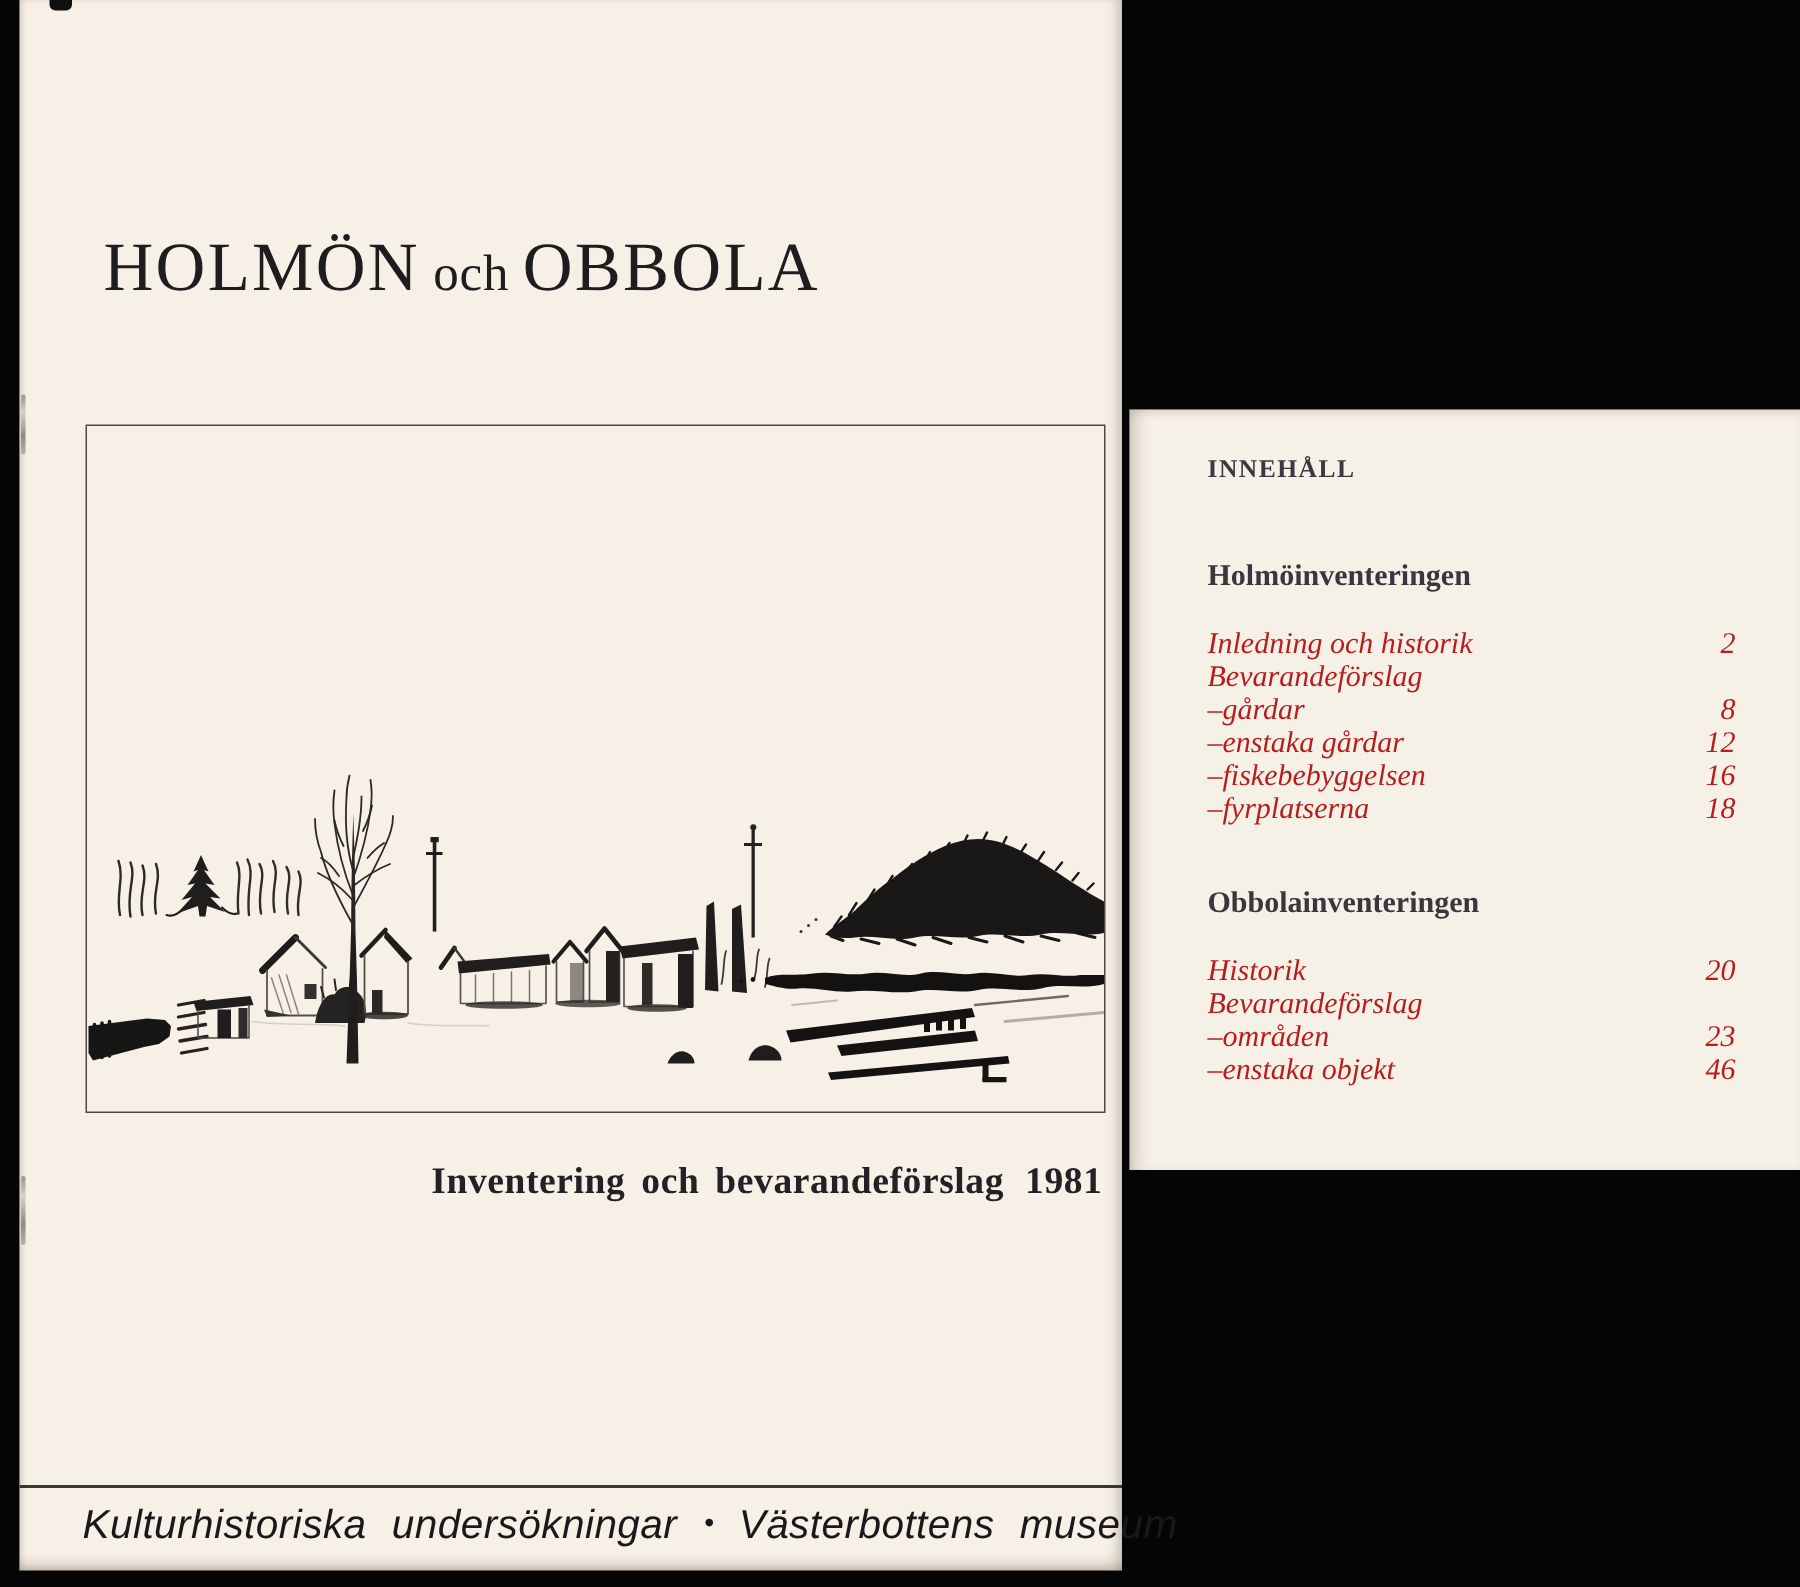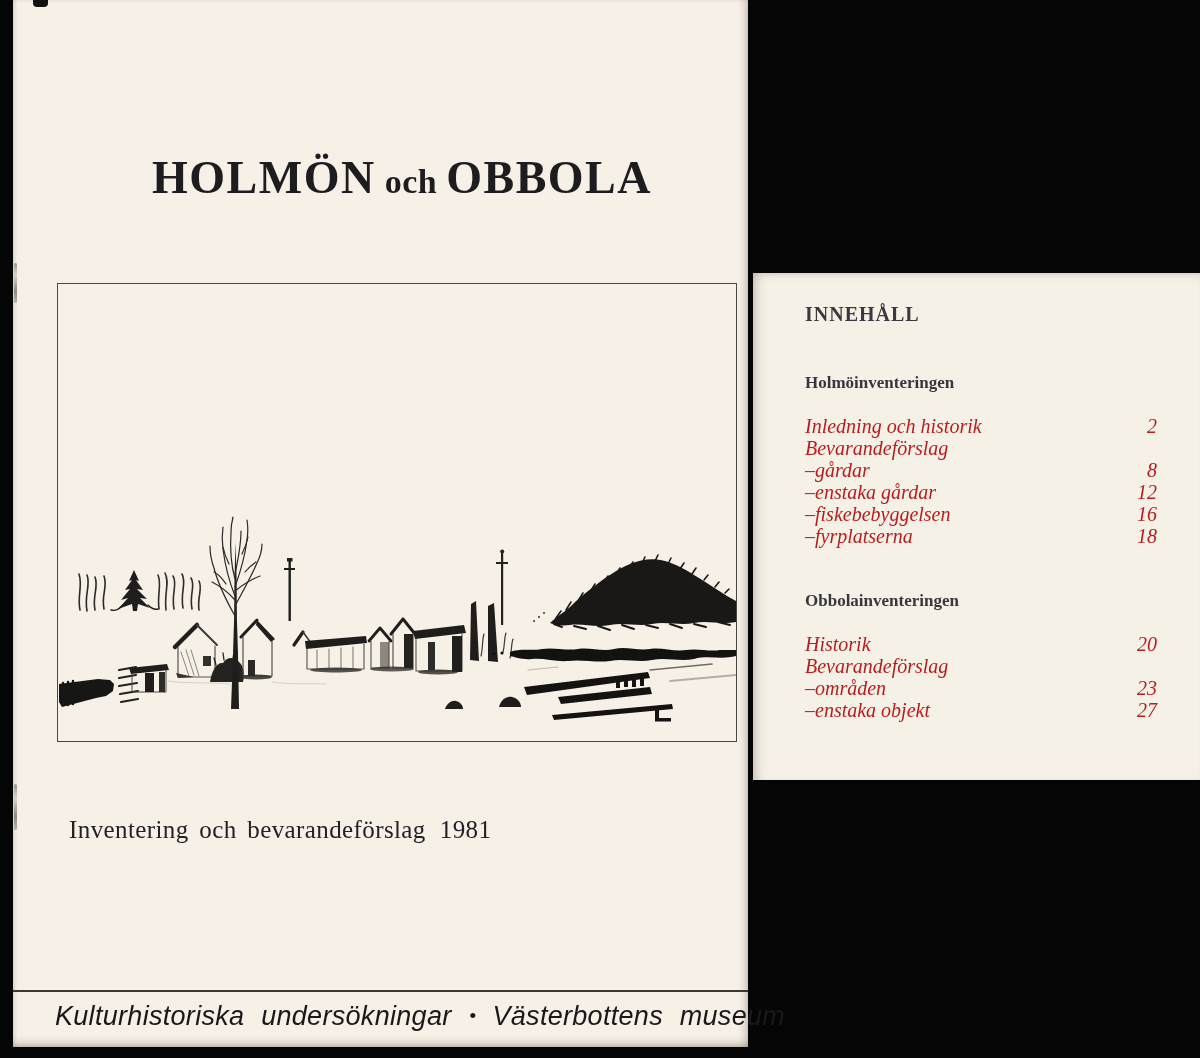--- a/index.html
+++ b/index.html
@@ -7,41 +7,41 @@
           font-family:"Liberation Serif","DejaVu Serif",serif;}
   .page{position:absolute;}
   
   .cover{left:13px;top:0;width:735px;height:1047px;background:#f7f0e7;
          box-shadow:inset -7px 0 9px -5px rgba(60,45,25,.28), inset 0 -8px 10px -6px rgba(60,45,25,.35), inset 3px 0 5px -3px rgba(60,45,25,.25);}
   .corner-mark{position:absolute;left:20px;top:0;width:15px;height:7px;background:#111;border-radius:0 0 4px 4px;}
   .staple{position:absolute;left:1px;width:3px;border-radius:2px;
           background:linear-gradient(180deg,#9a958c,#d8d3c8 30%,#8f8a80 70%,#b9b4a9);}
   .staple.s1{top:263px;height:40px;}
   .staple.s2{top:784px;height:46px;}
-  .cover-title{position:absolute;left:56px;top:153px;width:666px;margin:0;text-align:center;
-               font-weight:bold;font-size:46px;line-height:1.1;letter-spacing:1.5px;color:#1d1c1f;white-space:nowrap;}
+  .cover-title{position:absolute;left:56px;top:153px;width:666px;margin:0;text-align:left;
+               font-weight:normal;font-size:46px;line-height:1.1;letter-spacing:1.5px;color:#1d1c1f;white-space:nowrap;}
   .cover-title .conj{font-size:34px;letter-spacing:.5px;margin:0 9px;}
   .frame{position:absolute;left:44px;top:283px;width:678px;height:457px;border:1.6px solid #4b4840;
          box-sizing:content-box;background:#f7f0e7;}
   .frame svg{display:block;}
-  .cover-subtitle{position:absolute;left:56px;top:816px;width:666px;margin:0;text-align:left;
-                  font-weight:normal;font-size:25px;color:#222125;letter-spacing:.4px;word-spacing:4px;white-space:nowrap;}
+  .cover-subtitle{position:absolute;left:56px;top:774px;width:666px;margin:0;text-align:right;
+                  font-weight:bold;font-size:25px;color:#222125;letter-spacing:.4px;word-spacing:4px;white-space:nowrap;}
   .cover-subtitle .year{margin-left:14px;}
   .footer-rule{position:absolute;left:0;top:990px;width:735px;height:2px;background:#3a3833;}
   .cover-footer{position:absolute;left:42px;top:1001px;width:680px;margin:0;
                 font-family:"Liberation Sans","DejaVu Sans",sans-serif;font-style:italic;
                 font-size:27px;color:#19181b;letter-spacing:.3px;word-spacing:9px;white-space:nowrap;
                 display:flex;align-items:flex-start;}
   .cover-footer .sep{font-style:normal;font-size:19px;margin:4px 16px 0 18px;}
   
   .toc{left:753px;top:273px;width:447px;height:507px;background:#f6f1e7;
        box-shadow:inset 9px 0 12px -7px rgba(60,45,25,.30), inset 0 6px 8px -5px rgba(60,45,25,.18);
        color:#39383e;}
-  .toc h2{position:absolute;left:52px;top:30px;margin:0;font-size:20px;letter-spacing:1px;color:#3a3940;}
-  .toc h3{margin:0;font-size:17px;color:#38373d;}
+  .toc h2{position:absolute;left:52px;top:30px;margin:0;font-size:17px;letter-spacing:1px;color:#3a3940;}
+  .toc h3{margin:0;font-size:20px;color:#38373d;}
   .toc-sec1{position:absolute;left:52px;top:100px;width:352px;}
   .toc-sec2{position:absolute;left:52px;top:318px;width:352px;}
   .toc-rows{margin-top:23px;font-style:italic;font-size:20px;line-height:21.9px;color:#b91c1c;}
   .toc-row{display:flex;justify-content:space-between;}
   .toc-row .pg{min-width:34px;text-align:right;font-style:italic;}
 </style>
 </head>
 <body>
 
 <div class="canvas">
@@ -279,19 +279,19 @@
         <div class="toc-row">
             <span class="lbl">Bevarandeförslag</span>
             <span class="pg"></span>
           </div>
         <div class="toc-row">
             <span class="lbl">–områden</span>
             <span class="pg">23</span>
           </div>
         <div class="toc-row">
             <span class="lbl">–enstaka objekt</span>
-            <span class="pg">27</span>
+            <span class="pg">46</span>
           </div>
       </div>
     </div>
   </section>
 
 </div>
 
 </body></html>

